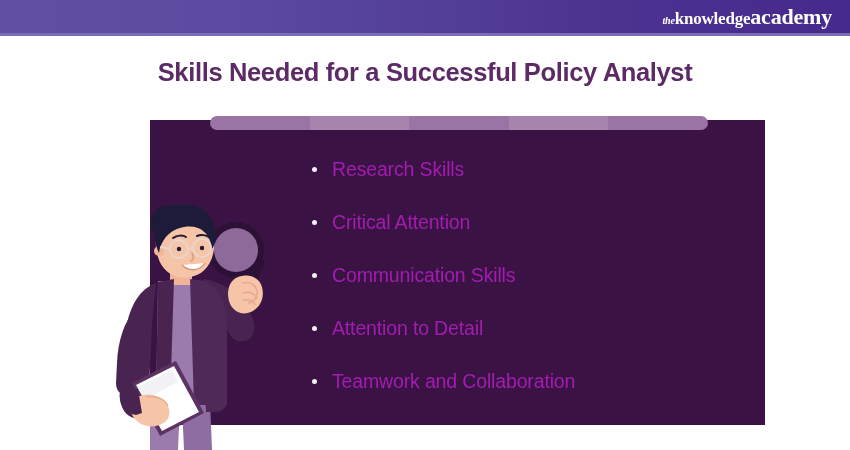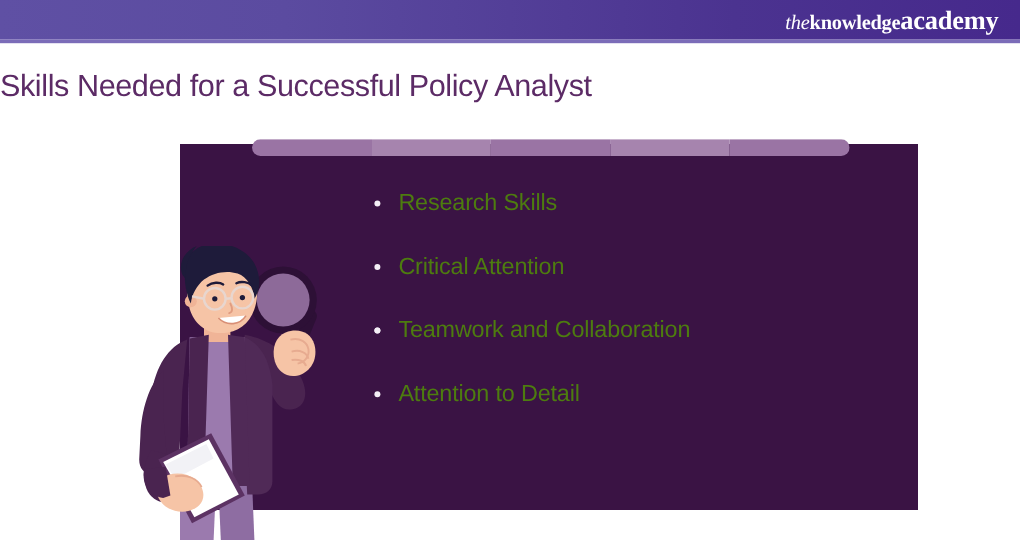--- a/index.html
+++ b/index.html
@@ -29,41 +29,42 @@
   }
   .logo {
     color:#ffffff;
     margin-right:18px;
     white-space:nowrap;
     font-family:"Liberation Serif", serif;
     letter-spacing:-0.2px;
   }
   .logo .the {
     font-style:italic;
-    font-size:17px;
-    font-weight:400;
+    font-size:10px;
+    font-weight:700;
   }
   .logo .kn {
     font-size:17px;
     font-weight:700;
     font-family:Liberation Serif, serif;
   }
   .logo .ac {
     font-size:22px;
     font-weight:700;
   }
 
   
   .title {
     position:absolute;
     left:0; top:58px;
     width:850px;
+    text-align:center;
     color:#5c2b66;
     font-size:25.5px;
-    font-weight:400;
+    font-weight:700;
     letter-spacing:-0.35px;
   }
 
   
   .board {
     position:absolute;
     left:150px; top:120px;
     width:615px; height:305px;
     background:#3a1344;
   }
@@ -81,21 +82,21 @@
 
   
   .skill-list {
     position:absolute;
     left:310px; top:160px;
     width:440px;
     list-style:none;
   }
   .skill-list li {
     position:relative;
-    color:#4d7c0f;
+    color:#a21caf;
     font-size:19.5px;
     font-weight:400;
     letter-spacing:-0.15px;
     line-height:1;
     padding-left:22px;
     margin-bottom:33.5px;
     white-space:nowrap;
   }
   .skill-list li .dot {
     position:absolute;
@@ -141,28 +142,29 @@
     <li>
       <span class="dot"></span>
       <span>Research Skills</span>
     </li>
     <li>
       <span class="dot"></span>
       <span>Critical Attention</span>
     </li>
     <li>
       <span class="dot"></span>
+      <span>Communication Skills</span>
+    </li>
+    <li>
+      <span class="dot"></span>
+      <span>Attention to Detail</span>
     </li>
     <li>
       <span class="dot"></span>
       <span>Teamwork and Collaboration</span>
-    </li>
-    <li>
-      <span class="dot"></span>
-      <span>Attention to Detail</span>
     </li>
   </ul>
 
   <div class="illus">
     <svg width="215" height="245" viewBox="0 0 215 245" xmlns="http://www.w3.org/2000/svg">
 
       <g>
         <rect x="161" y="52" width="10" height="48" rx="5" transform="rotate(22 166 76)" fill="#2d1036"></rect>
         <circle cx="150" cy="45" r="28" fill="#2d1036"></circle>
         <circle cx="150" cy="45" r="22" fill="#8d6a99"></circle>

